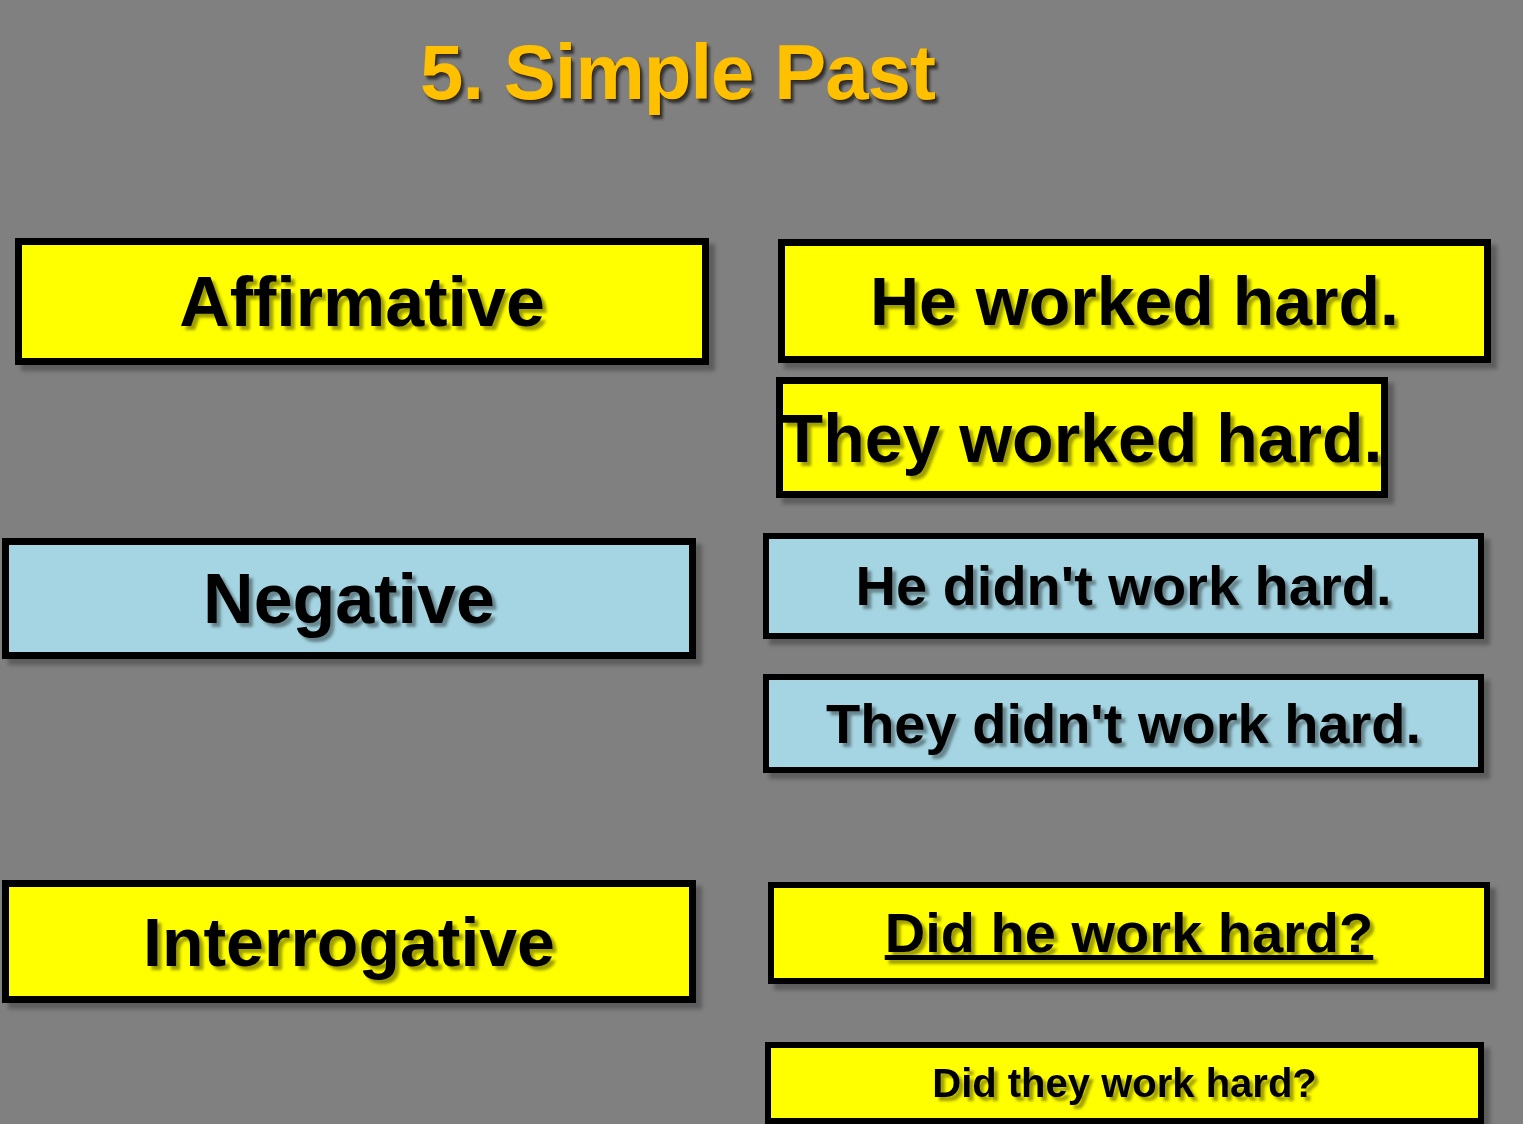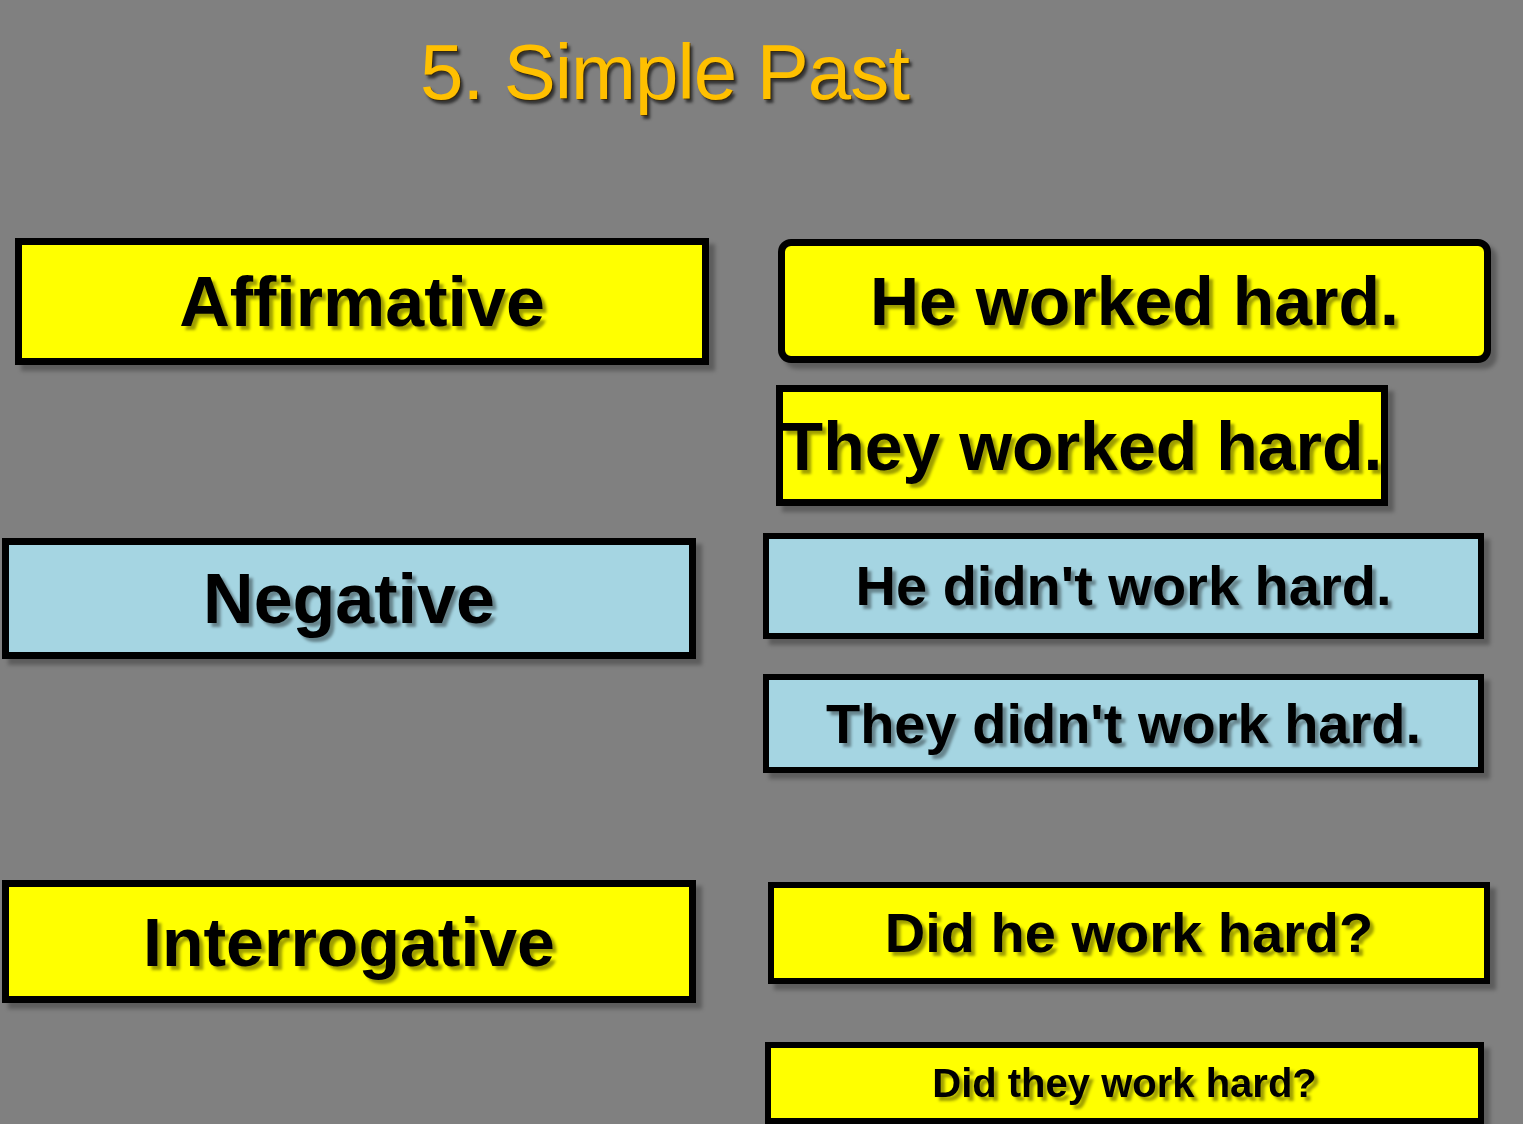--- a/index.html
+++ b/index.html
@@ -14,21 +14,21 @@
     background: var(--background, #808080);
     overflow: hidden;
     font-family: "Liberation Sans", sans-serif;
   }
   .title {
     position: absolute;
     left: 420px;
     top: 30px;
     font-size: 78px;
     line-height: 1.1;
-    font-weight: normal;
+    font-weight: bold;
     letter-spacing: -1px;
     color: var(--gold, #FFC000);
     text-shadow: 3px 4px 3px rgba(25, 25, 25, 0.75),
                  1px 1px 0 rgba(120, 80, 0, 0.9);
     white-space: nowrap;
   }
   .box {
     position: absolute;
     box-sizing: border-box;
     display: flex;
@@ -46,25 +46,25 @@
   }
   .box.yellow { background: var(--yellow, #FFFF00); }
   .box.blue   { background: var(--blue, #A5D5E2); }
 
   
   .b-affirmative   { left: 15px;  top: 238px;  width: 694px; height: 127px; font-size: 70px; }
   .b-negative      { left: 2px;   top: 538px;  width: 694px; height: 121px; font-size: 70px; }
   .b-interrogative { left: 2px;   top: 880px;  width: 694px; height: 123px; font-size: 68px; text-align: center; }
 
   
-  .b-ex1 { left: 778px; top: 239px;  width: 713px; height: 124px; font-size: 68px; border-radius: 13px; }
-  .b-ex2 { left: 776px; top: 377px;  width: 612px; height: 121px; font-size: 68px; margin-top: 8px; }
+  .b-ex1 { left: 778px; top: 239px;  width: 713px; height: 124px; font-size: 68px; }
+  .b-ex2 { left: 776px; top: 377px;  width: 612px; height: 121px; font-size: 68px; }
   .b-ex3 { left: 763px; top: 533px;  width: 721px; height: 106px; font-size: 56px; border-width: 6px; }
   .b-ex4 { left: 763px; top: 674px;  width: 721px; height: 99px;  font-size: 56px; border-width: 6px; align-items: center; }
-  .b-ex5 { left: 768px; top: 882px;  width: 722px; height: 102px; font-size: 56px; border-width: 6px; }
+  .b-ex5 { left: 768px; top: 882px;  width: 722px; height: 102px; font-size: 56px; border-width: 6px; text-decoration: underline; }
   .b-ex6 { left: 765px; top: 1042px; width: 719px; height: 82px;  font-size: 40px; border-width: 6px; }
 </style>
 </head>
 <body>
 
 <div class="slide">
 
   <div class="title">5. Simple Past</div>
 
   <div class="box blue b-negative">

